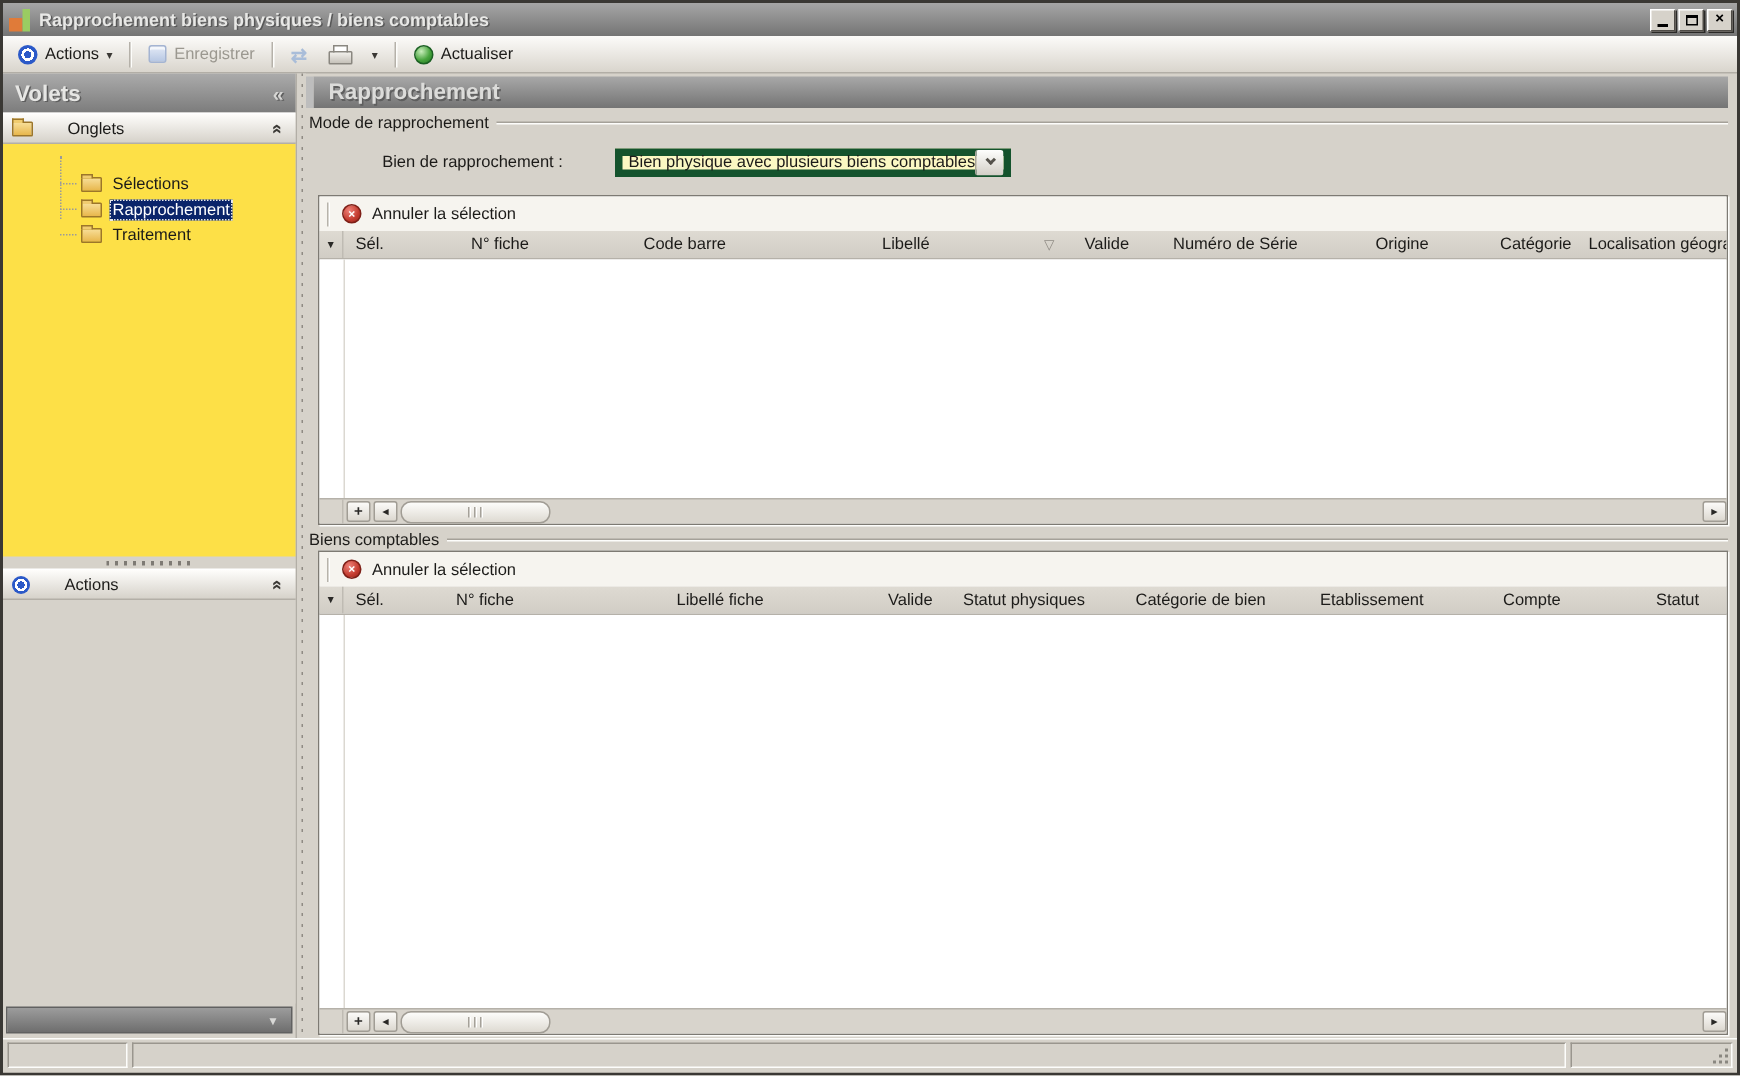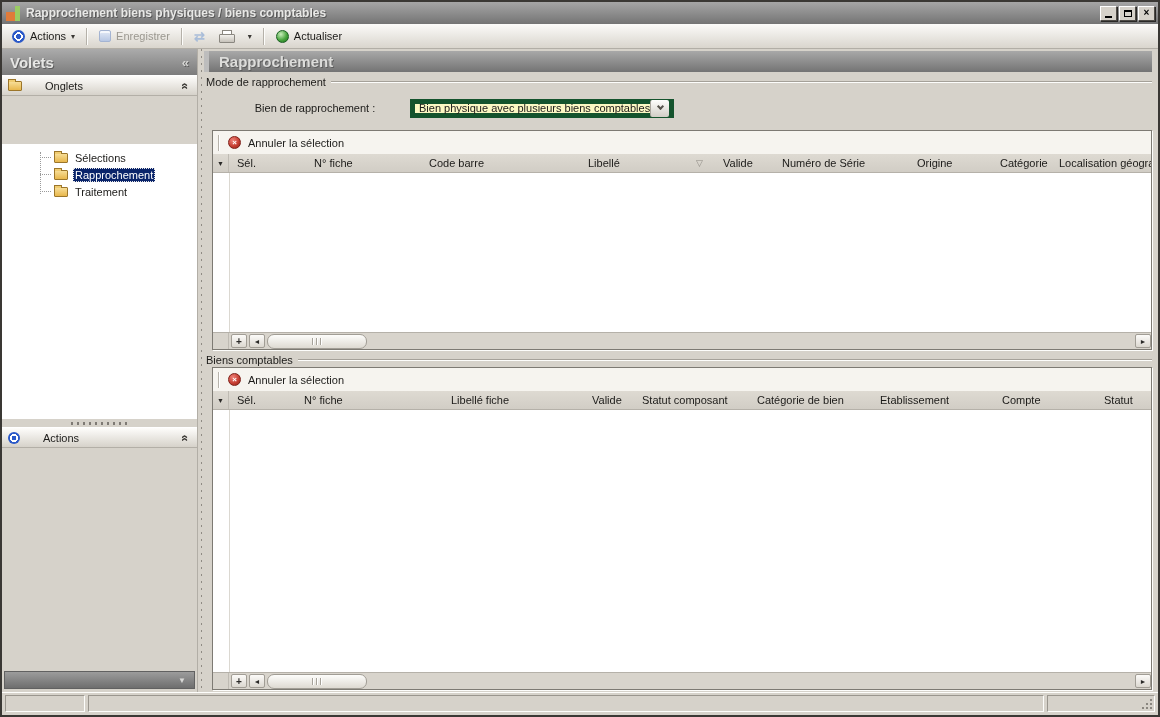--- a/index.html
+++ b/index.html
@@ -40,21 +40,21 @@
   
   .sidebar { width:196px; flex:0 0 196px; background:#d6d2ca; display:flex; flex-direction:column; border-right:1px solid #b2aea6; }
   .side-title { height:26px; background:linear-gradient(#ababab,#7c7c7c); color:#e6e6e4; font-weight:bold; font-size:15px; display:flex; align-items:center; padding:0 8px; text-shadow:1px 1px 0 #5e5e5e; }
   .side-title .grow { flex:1; }
   .collapse-left { color:#d6d6d4; font-size:13px; font-weight:bold; }
   .group-hdr { height:21px; background:linear-gradient(#fefdfb,#d6d2ca); border-bottom:1px solid #b3afa7; border-top:1px solid #ffffff; display:flex; align-items:center; gap:23px; padding:0 8px 0 6px; }
   .group-hdr .grow { flex:1; }
   .chev-up { display:inline-block; transform:rotate(90deg); font-weight:bold; color:#3c3a36; font-size:12px; }
   .folder { width:14px; height:10px; background:linear-gradient(#f7dd96,#e8b74c); border:1px solid #9c762a; border-radius:1px; position:relative; display:inline-block; flex:0 0 auto; }
   .folder::before { content:""; position:absolute; top:-3px; left:-1px; width:6px; height:2px; background:#f0cc70; border:1px solid #9c762a; border-bottom:none; }
-  .tree { background:#ffffff; flex:0 0 275px; padding-top:5px; position:relative; overflow:hidden;margin-top:48px; }
+  .tree { background:#fde047; flex:0 0 275px; padding-top:18px; position:relative; overflow:hidden; }
   .tree .tline { position:absolute; left:38px; top:8px; height:42px; border-left:1px dotted #9a9a9a; }
   .trow { height:17px; display:flex; align-items:center; gap:5px; padding-left:52px; position:relative; }
   .trow::before { content:""; position:absolute; left:38px; top:8px; width:11px; border-top:1px dotted #9a9a9a; }
   .trow .tlabel { padding:1px 2px; white-space:nowrap; }
   .trow.selected .tlabel { background:#0a246a; color:#fff; outline:1px dotted #e8e8e8; outline-offset:-1px; }
   .vsplit { height:8px; display:flex; align-items:center; justify-content:center; background:#d6d2ca; }
   .vsplit .dots { width:58px; height:3px; background-image:repeating-linear-gradient(90deg,#7e7a74 0 2px,transparent 2px 6px); }
   .side-fill { flex:1; background:#d6d2ca; }
   .side-bottom { height:18px; margin:2px 2px 3px 2px; background:linear-gradient(#9c9c9c,#6e6e6e); border:1px solid #616161; display:flex; align-items:center; justify-content:flex-end; padding:0 8px; }
   .side-bottom .down { color:#d8d8d6; font-size:8px; }
@@ -283,21 +283,21 @@
             <span>Annuler la sélection</span>
           </div>
           <div class="thead">
             <span class="selcell">
                 <span>▼</span>
               </span>
             <span class="hcell c1">Sél.</span>
             <span class="hcell c2">N° fiche</span>
             <span class="hcell c3">Libellé fiche</span>
             <span class="hcell c4">Valide</span>
-            <span class="hcell c5">Statut composant</span>
+            <span class="hcell c5">Statut physiques</span>
             <span class="hcell c6">Catégorie de bien</span>
             <span class="hcell c7">Etablissement</span>
             <span class="hcell c8">Compte</span>
             <span class="hcell last">Statut</span>
           </div>
           <div class="tbody">
               <i class="gutterline"></i>
             </div>
           <div class="tscroll">
             <span class="stub"></span>

